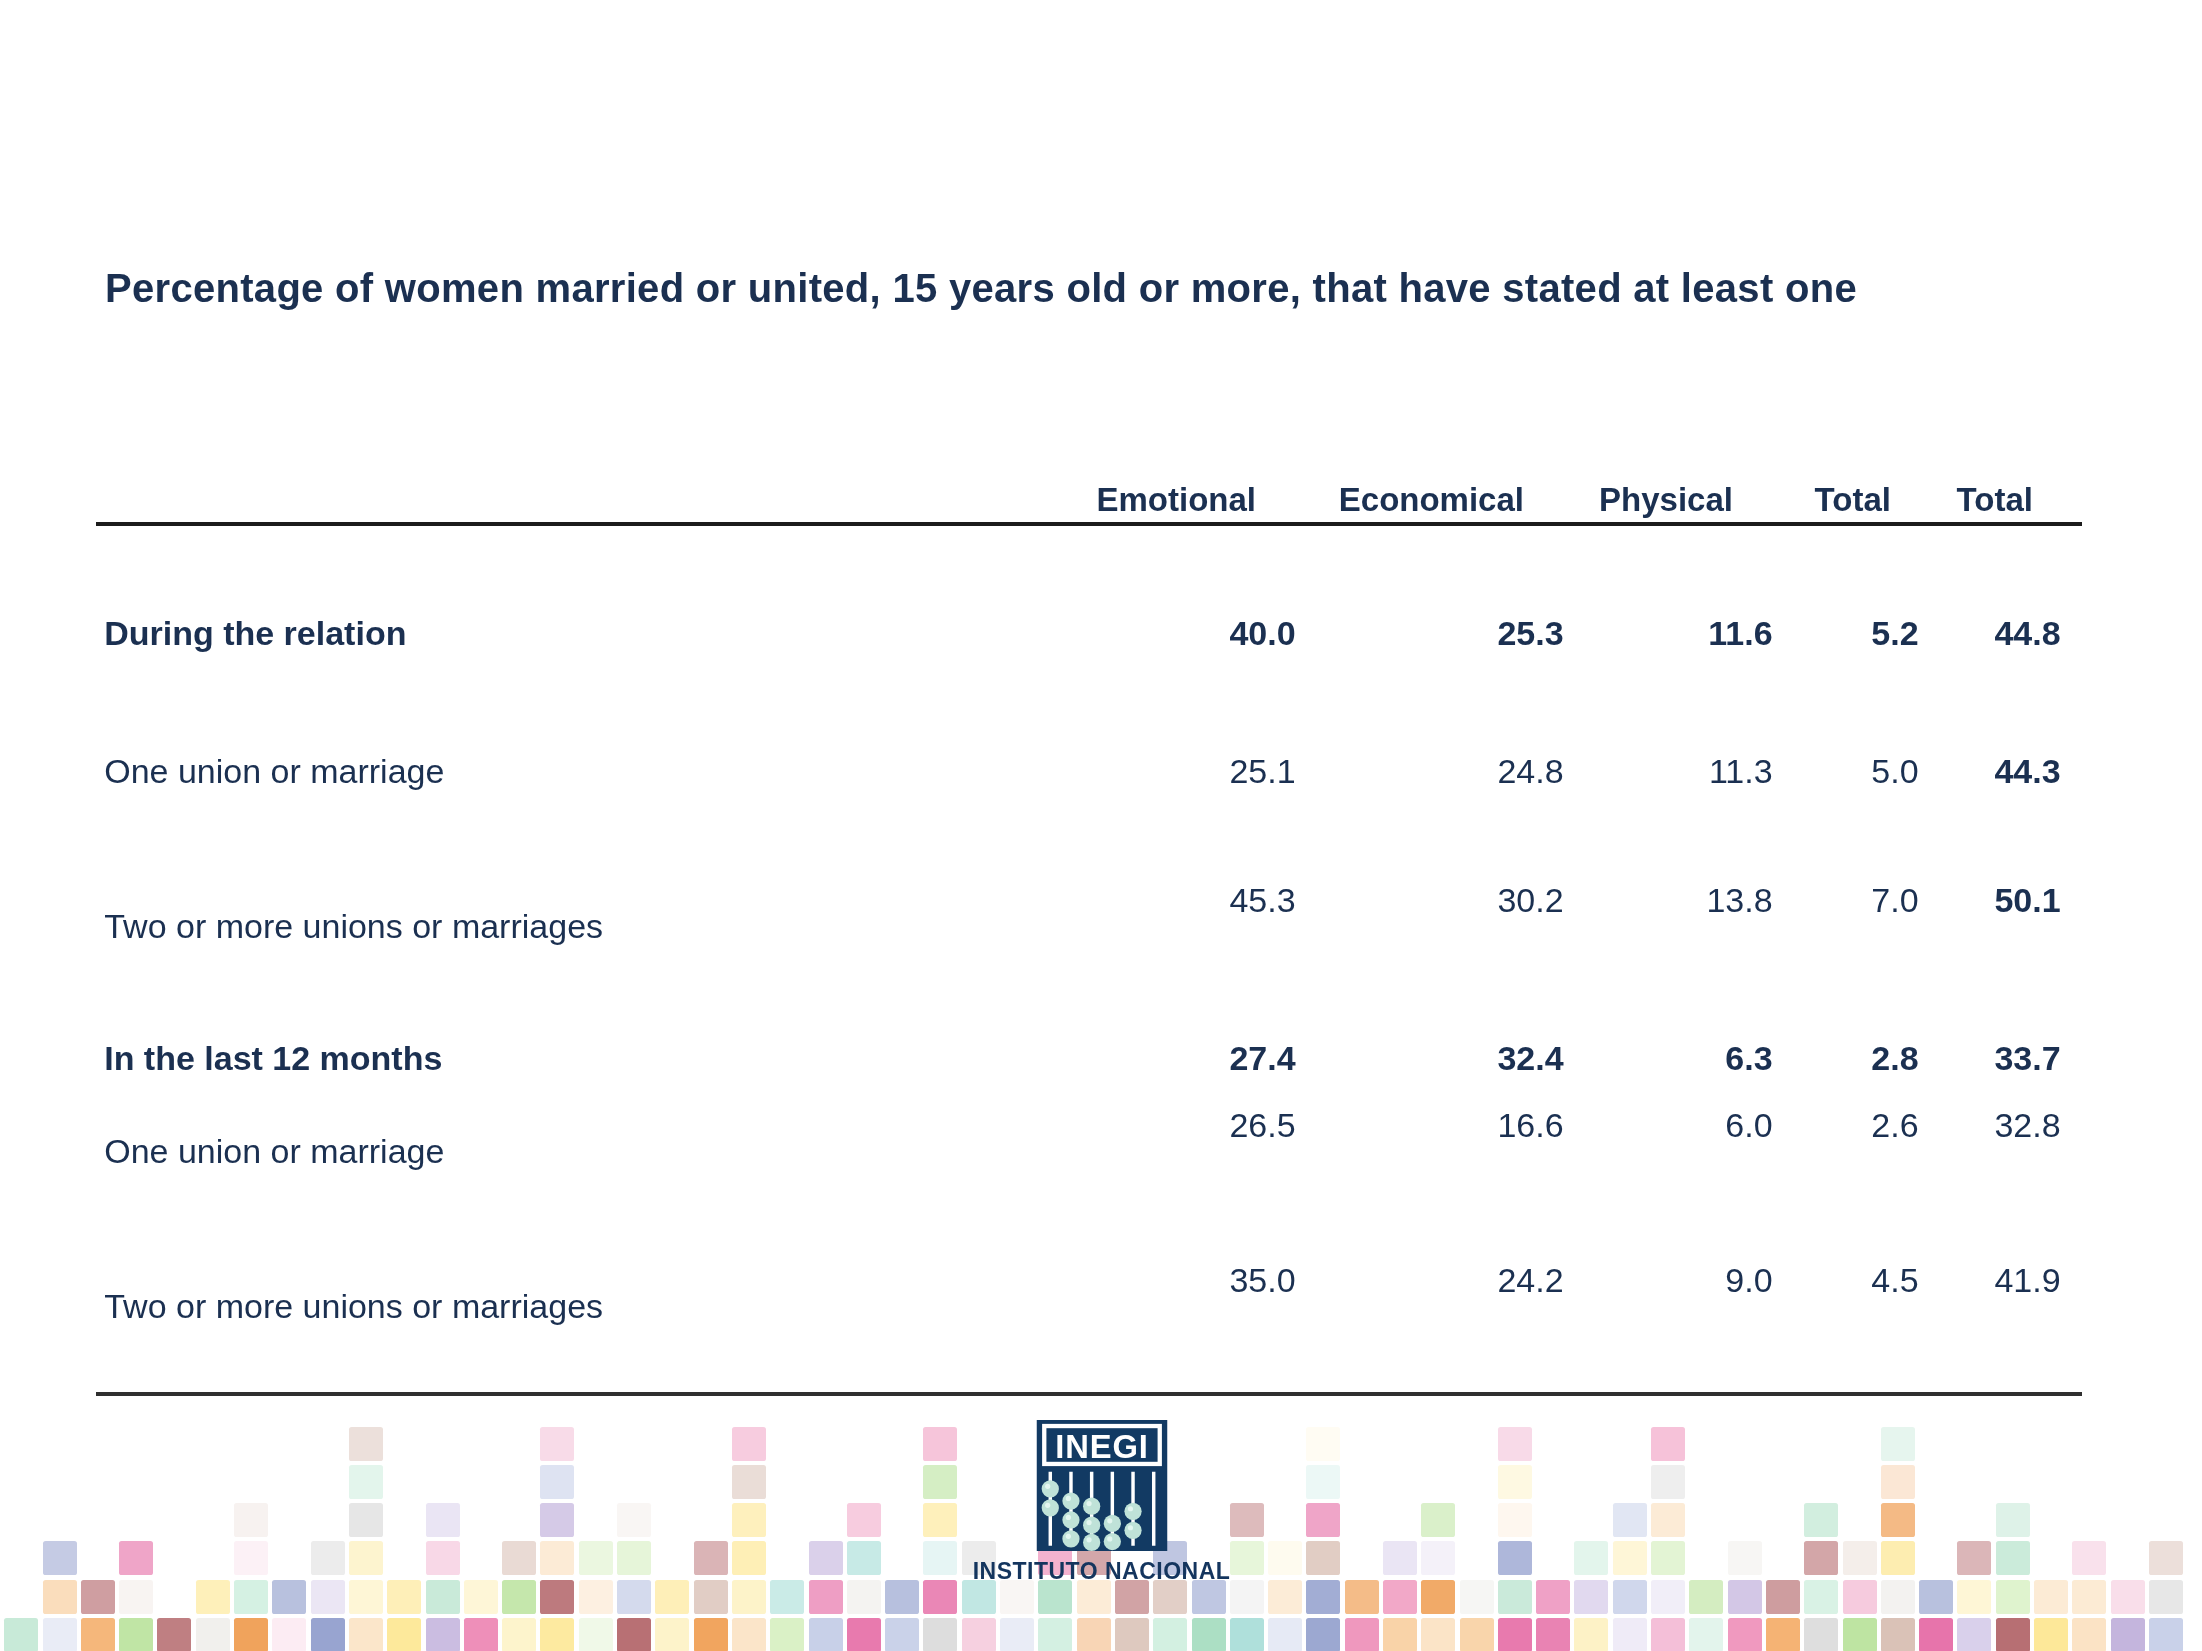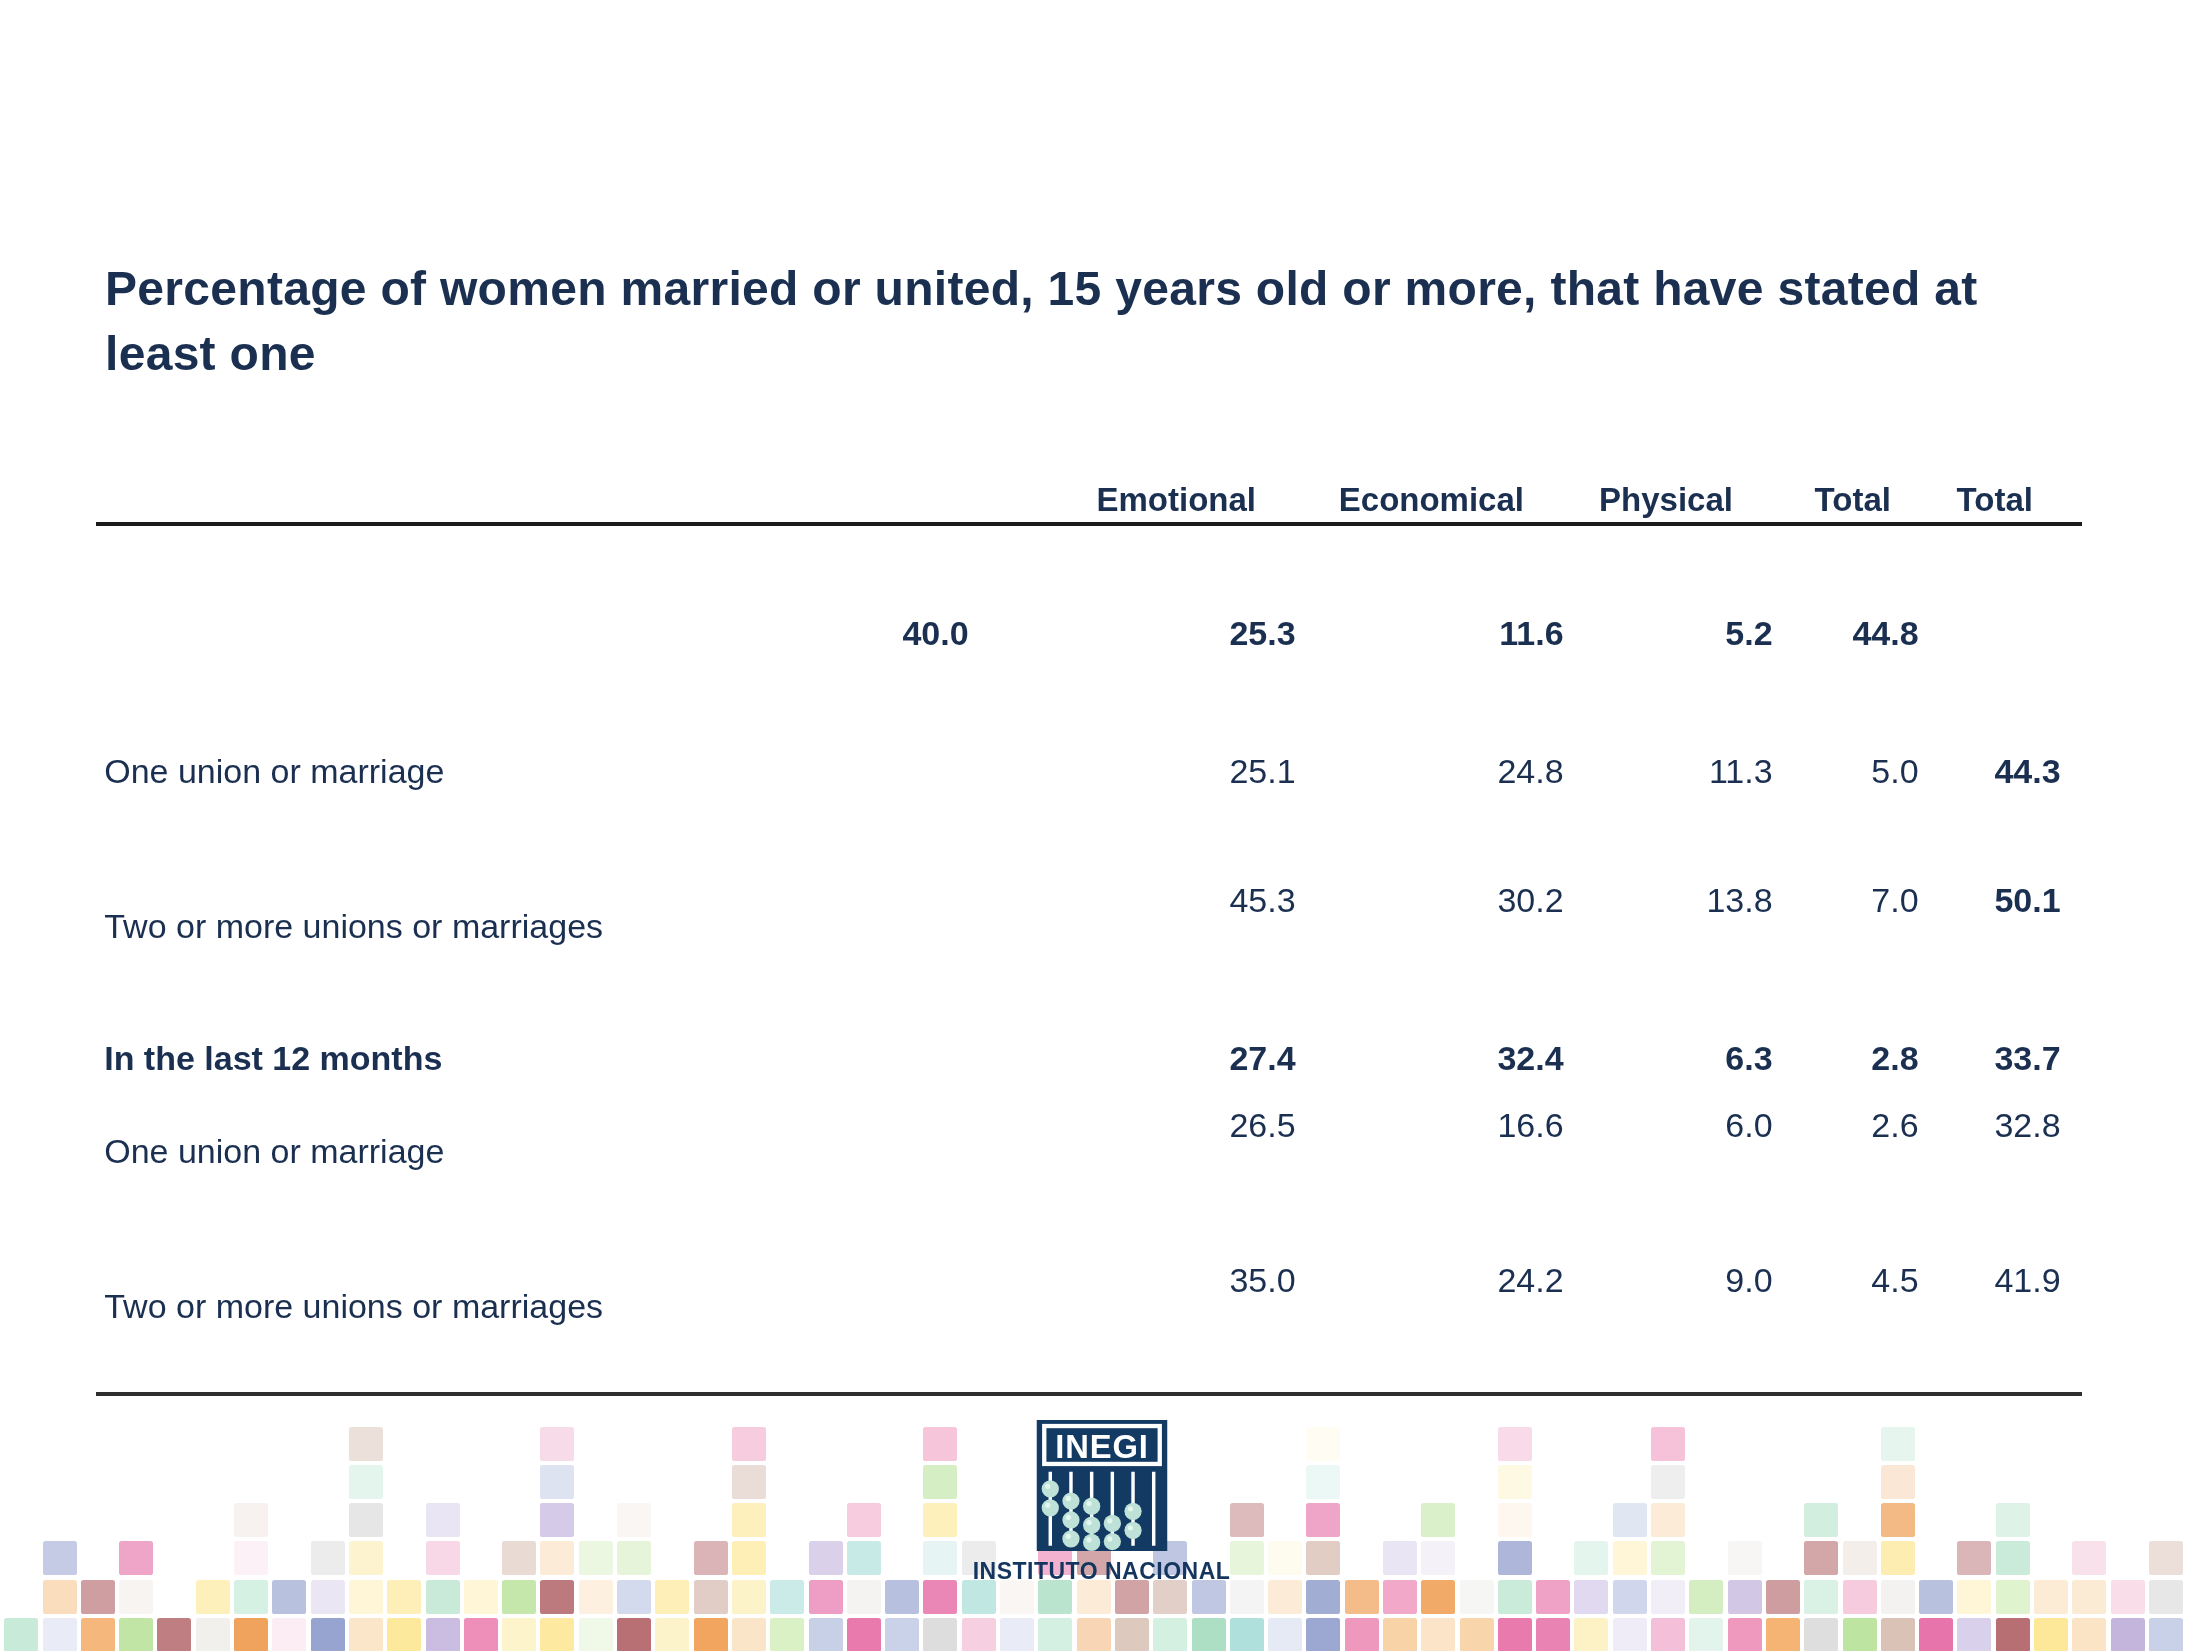--- a/index.html
+++ b/index.html
@@ -7,21 +7,21 @@
     position:relative;
     width:2203px;height:1652px;
     background:#ffffff;
     overflow:hidden;
     font-family:"Liberation Sans", sans-serif;
     color:#1b3051;
   }
   
   .title{
     position:absolute;left:105px;top:256px;width:1979px;
-    font-size:48px;font-weight:bold;line-height:65px;
+    font-size:40px;font-weight:bold;line-height:65px;
     letter-spacing:0.3px;color:#1b3051;
   }
   .title .tline{display:block;}
   
   .grid-row{
     position:absolute;left:99px;width:1970px;
     display:grid;
     grid-template-columns:873px 327px 268px 209px 146px 142px;
     align-items:center;
   }
@@ -71,20 +71,21 @@
     <div class="hcell"></div>
     <div class="hcell">Emotional</div>
     <div class="hcell">Economical</div>
     <div class="hcell">Physical</div>
     <div class="hcell sm">Total</div>
     <div class="hcell sm">Total</div>
   </div>
   <div class="rule header-rule"></div>
 
   <div class="grid-row trow" style="top:607px">
+    <div class="cell label b">During the relation</div>
     <div class="cell num b">40.0</div>
     <div class="cell num b">25.3</div>
     <div class="cell num b">11.6</div>
     <div class="cell num b">5.2</div>
     <div class="cell num b">44.8</div>
   </div>
 
   <div class="grid-row trow" style="top:745px">
     <div class="cell label ind">One union or marriage</div>
     <div class="cell num">25.1</div>

